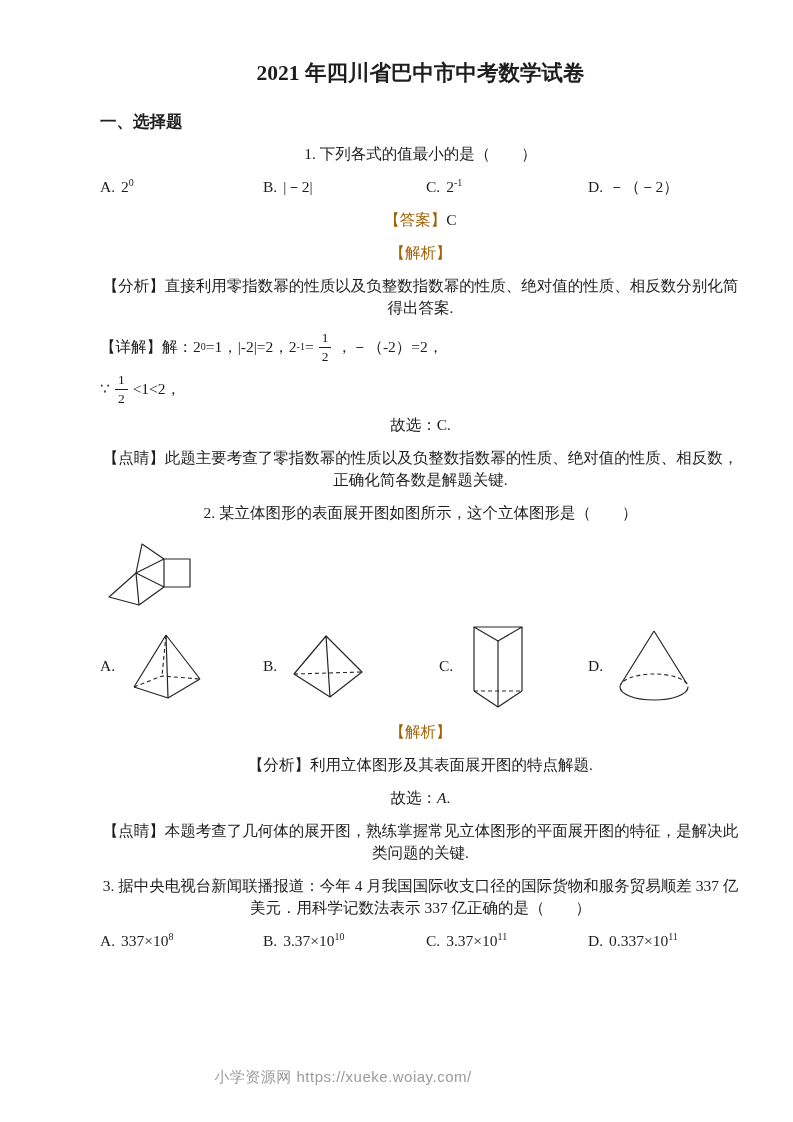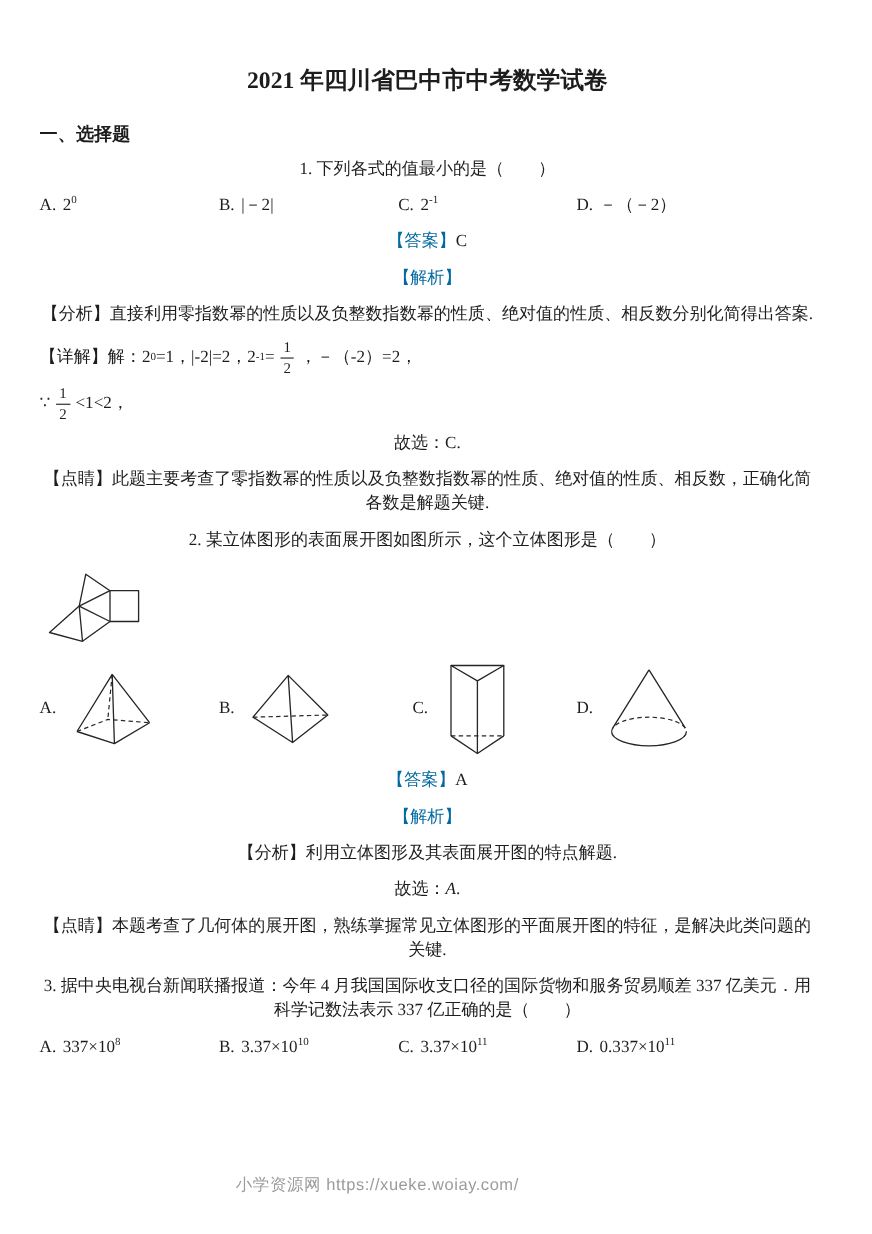--- a/index.html
+++ b/index.html
@@ -4,37 +4,37 @@
 <style>
   * { box-sizing: border-box; margin: 0; padding: 0; }
   html, body { background: #ffffff; }
   body {
     width: 793px; height: 1122px;
     position: relative;
     overflow: hidden;
     font-family: "Liberation Serif", "DejaVu Serif", serif;
     color: #1d1d1d;
   }
-  .content { padding: 58px 52px 0 36px; }
+  .content { padding: 58px 52px 0 100px; }
 
   .page-title {
     font-size: 21.5px; font-weight: bold;
     text-align: center; line-height: 30px;
     margin: 0 0 22px 0;
   }
   .section-heading {
     font-size: 16.5px; font-weight: bold;
     line-height: 24px; margin: 0 0 9px 0;
   }
   p.line {
     font-size: 15.5px; line-height: 22px;
     margin: 0 0 11px 0;
     text-align: center;
   }
-  .tag-blue { color: #0369a1; font-family: Liberation Serif, serif; }
+  .tag-blue { color: #a16207; font-family: Liberation Serif, serif; }
   .ital { font-style: italic; }
 
   sup.sp {
     font-size: 10px; line-height: 0;
     vertical-align: super;
   }
 
   .opts {
     display: grid;
     grid-template-columns: 163px 163px 162px 1fr;
@@ -177,23 +177,20 @@
     <span class="shape-cell">
       <span>D.</span>
       <svg class="fig" width="80" height="78" viewBox="0 0 80 78">
         <path class="solid" d="M38,4 L5,57 M38,4 L71,57"></path>
         <path class="solid" d="M4,60 A34,13 0 0 0 72,60"></path>
         <path class="dash" d="M4,60 A34,13 0 0 1 72,60"></path>
       </svg>
     </span>
   </div>
 
-  <p class="line">
-    <span class="tag-blue">【答案】</span><span>A</span>
-  </p>
 
   <p class="line tag-blue">【解析】</p>
 
   <p class="line">【分析】利用立体图形及其表面展开图的特点解题.</p>
 
 
   <p class="line">
     <span>故选：</span><span class="ital">A</span><span>.</span>
   </p>
 

